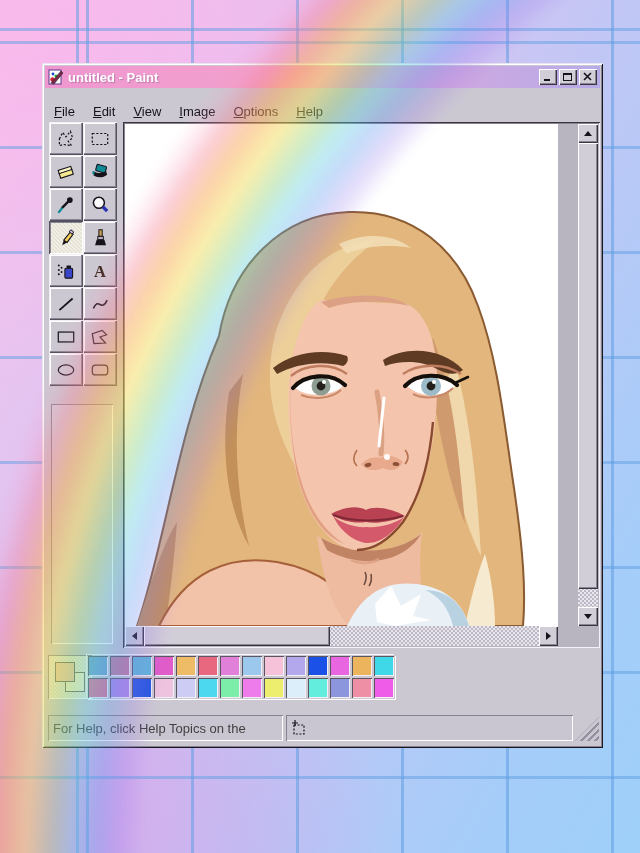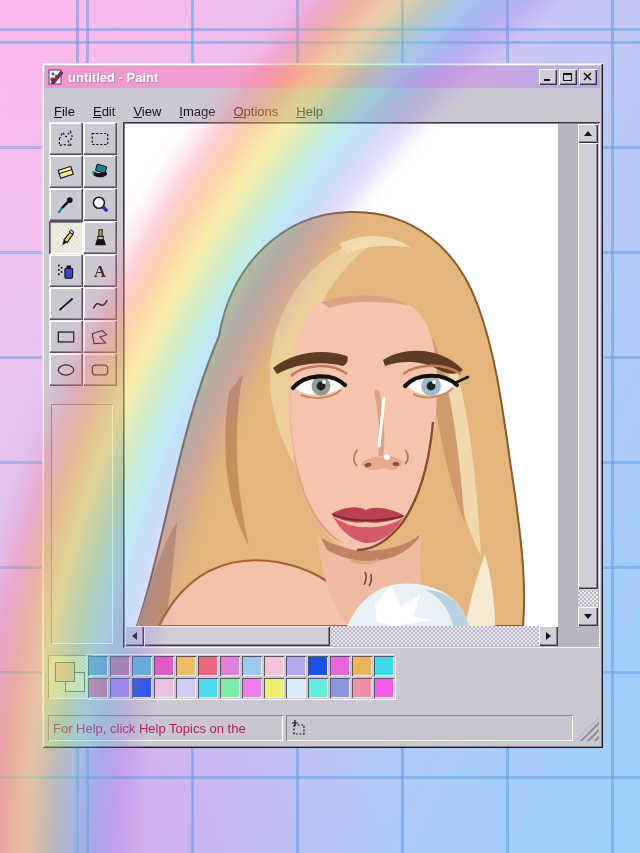--- a/index.html
+++ b/index.html
@@ -114,21 +114,21 @@
                      linear-gradient(45deg,#efecdd 25%,transparent 25%,transparent 75%,#efecdd 75%);
     background-size:4px 4px;background-position:0 0,2px 2px;background-color:#e2ddc8;
   }
   .fg-sq{position:absolute;left:7px;top:7px;width:18px;height:18px;border:1px solid #6e6a60;}
   .bg-sq{position:absolute;left:17px;top:17px;width:18px;height:18px;border:1px solid #6e6a60;}
   .swatch-grid{position:absolute;left:42px;top:0;box-shadow:1px 1px 0 #fff, -1px -1px 0 #f7f4fa;}
   .swatch-row{display:flex;height:22px;}
   .swatch{width:20px;height:20px;margin:1px 1px 0 1px;
     box-shadow: inset 1px 1px #5a5560, inset -1px -1px #f2eff6;}
   
-  .statusbar{position:absolute;left:0;top:647px;width:555px;height:30px;font-size:13px;color:#be185d;text-align:center;}
+  .statusbar{position:absolute;left:0;top:647px;width:555px;height:30px;font-size:13px;color:#404040;text-align:center;}
   .status-panel{
     position:absolute;top:2px;height:26px;background:#cac6d1;
     box-shadow: inset 1px 1px #87828f, inset -1px -1px #ffffff;
     display:flex;align-items:center;overflow:hidden;white-space:nowrap;box-sizing:border-box;
   }
   .sp1{left:3px;width:235px;padding-left:5px;}
   .sp2{left:241px;width:287px;padding-left:4px;}
   .grip{
     position:absolute;right:1px;top:4px;width:24px;height:24px;
     background:repeating-linear-gradient(135deg,#96919e 0 2px,#cac6d1 2px 5px);

